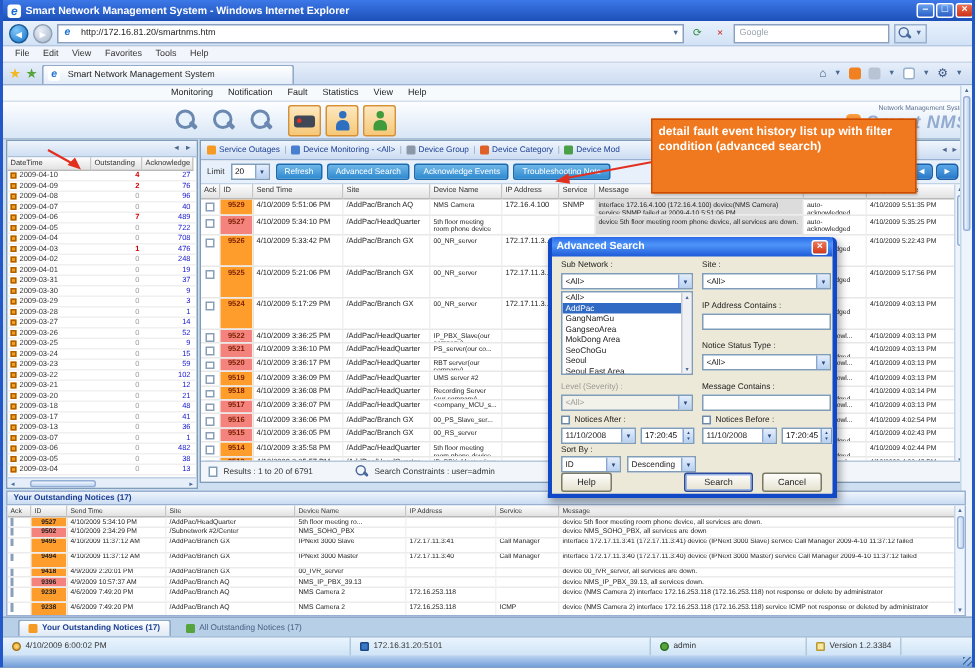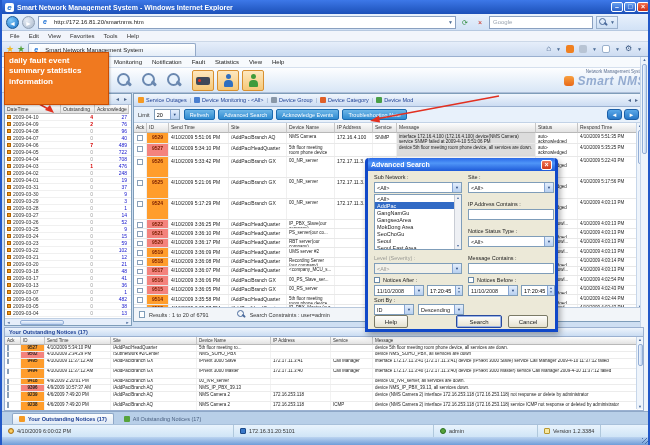--- a/index.html
+++ b/index.html
@@ -1069,15 +1069,15 @@
     </div>
   </div>
 
   <svg class="arrows" viewBox="0 0 650 445">
     <line x1="30" y1="100" x2="48" y2="110" stroke="#e23020" stroke-width="1.5"></line>
     <polygon points="52,113 43,110 48,105" fill="#e23020"></polygon>
     <line x1="497" y1="96" x2="374" y2="119" stroke="#e23020" stroke-width="1.5"></line>
     <polygon points="368,121 377,115.5 378,122.5" fill="#e23020"></polygon>
   </svg>
 
-  <div class="callout c1">daily fault event summary statistics information</div>
+  <div class="callout c2">detail fault event history list up with filter condition (advanced search)</div>
 
 </div>
 
 </body></html>

